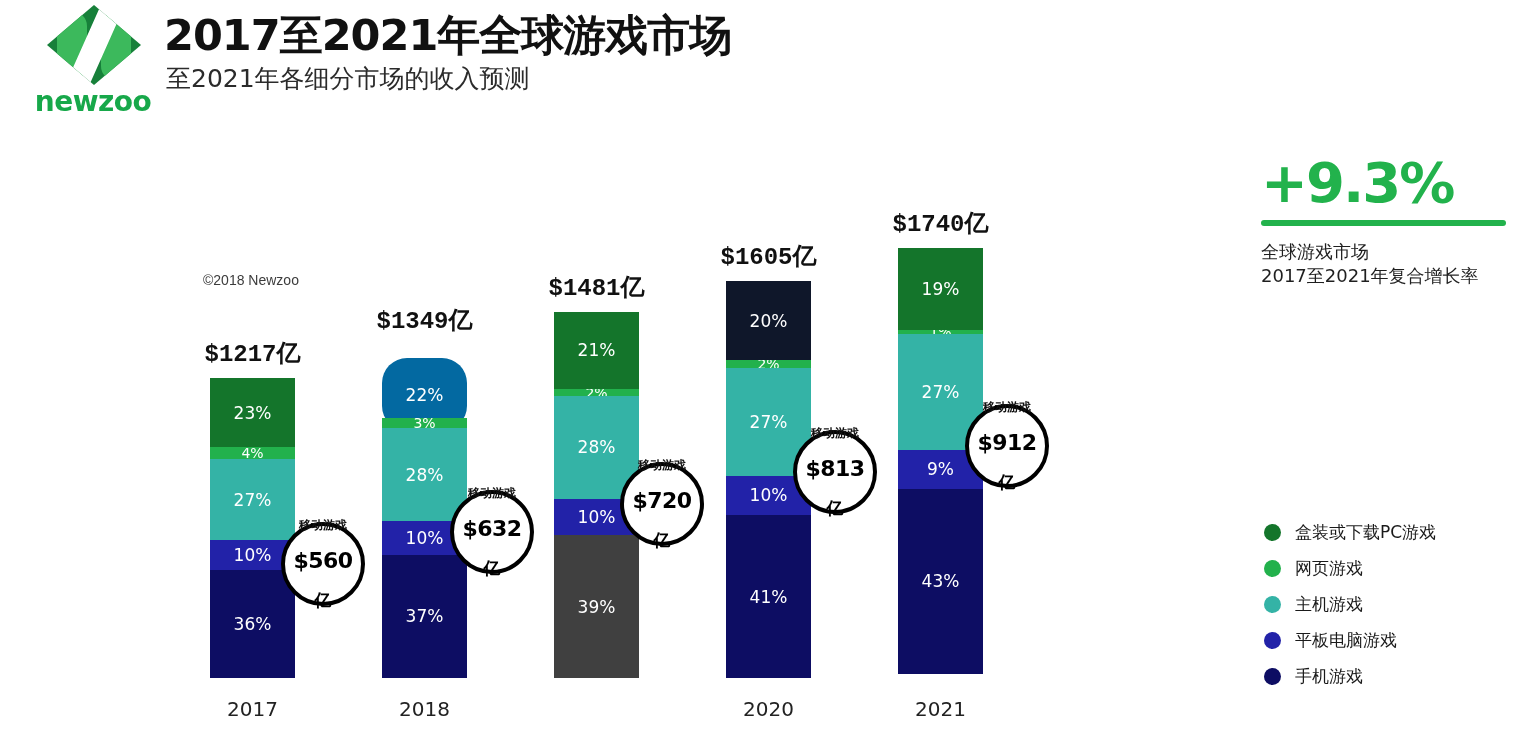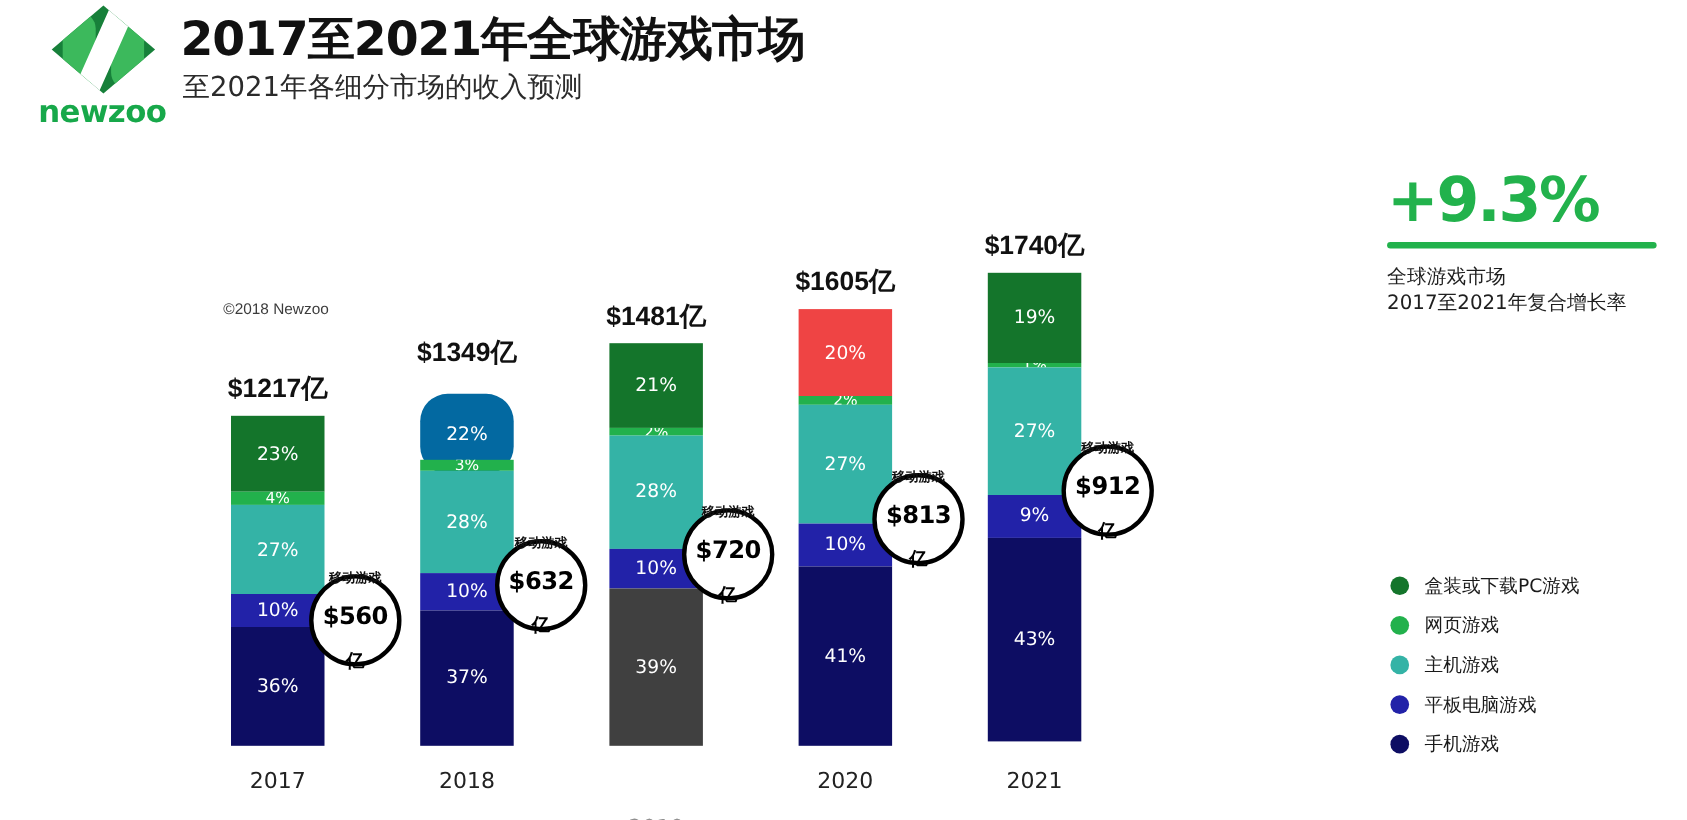--- a/index.html
+++ b/index.html
@@ -42,21 +42,21 @@
     position:absolute;left:203px;top:272px;
     font-size:14px;color:#3c3c3c;white-space:nowrap;
   }
 
   
   .chart{position:absolute;left:0;top:0;width:1040px;height:745px;}
   .bar-group{position:absolute;bottom:0;}
   .bar-total{
     position:absolute;left:50%;transform:translateX(-50%);
     white-space:nowrap;font-size:24px;font-weight:bold;color:#111;
-    font-family:Liberation Sans, sans-serif;
+    font-family:Liberation Mono, monospace;
   }
   .bar{position:absolute;left:0;width:100%;}
   .seg{
     position:absolute;left:0;width:100%;
     display:flex;align-items:center;justify-content:center;
     color:#ffffff;font-size:17px;
     font-family:"DejaVu Sans","Liberation Sans",sans-serif;
     box-sizing:border-box;
     overflow:hidden;
   }
@@ -204,21 +204,21 @@
       </div>
       <div class="xlabel" style="left: 596.5px; top: 697px; margin-top: 43px;">2019</div>
       <div class="callout" style="left: 620px; top: 462px;">
         <div class="co-label">移动游戏</div>
         <div class="co-value">$720</div>
         <div class="co-unit">亿</div>
       </div>
       <div class="bar-group" style="left: 726px; width: 85px; top: 281px; height: 397px;">
         <div class="bar-total" style="top: -41px;">$1605亿</div>
         <div class="bar" style="top: 0px; height: 397px;">
-          <div class="seg" style="top: 0px; height: 79.4px; background: #ef4444;">
+          <div class="seg" style="top: 0px; height: 79.4px; background: #0f172a;">
             <span>20%</span>
           </div>
           <div class="seg thin" style="top: 79.4px; height: 7.94px; background: rgb(34, 177, 76);">
             <span>2%</span>
           </div>
           <div class="seg" style="top: 87.34px; height: 107.19px; background: rgb(52, 179, 166);">
             <span>27%</span>
           </div>
           <div class="seg" style="top: 194.53px; height: 39.7px; background: rgb(34, 34, 168);">
             <span>10%</span>

